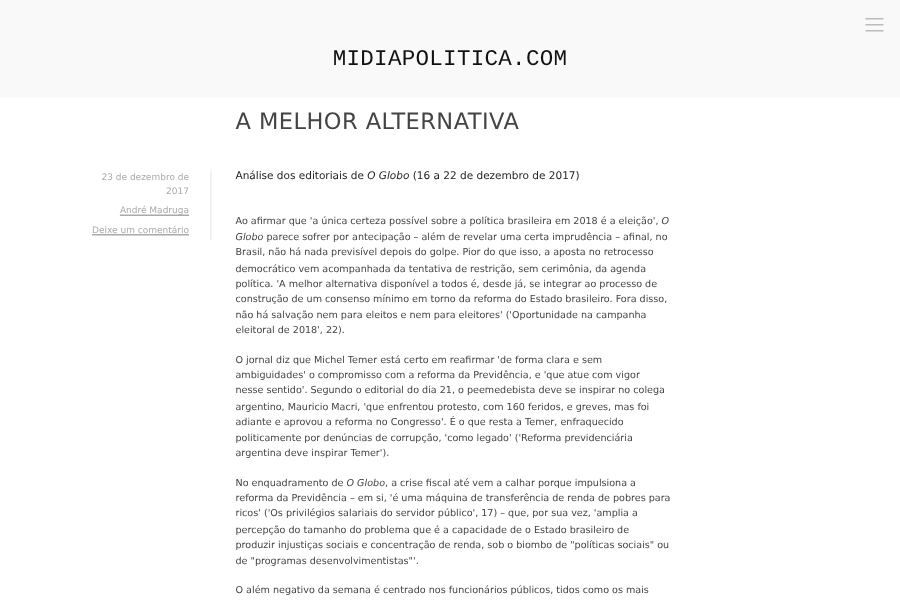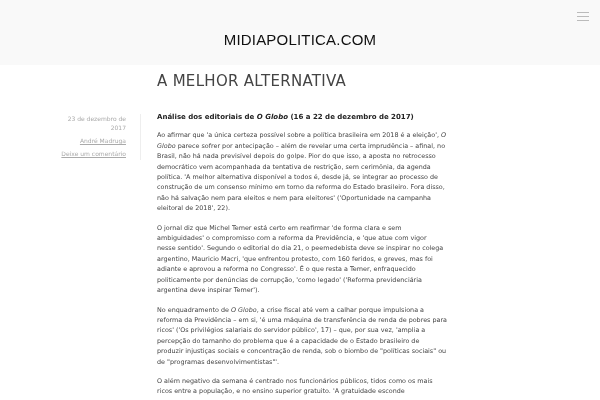--- a/index.html
+++ b/index.html
@@ -5,21 +5,21 @@
     * { margin: 0; padding: 0; box-sizing: border-box; }
     html, body { width: 600px; height: 400px; overflow: hidden; background: #ffffff; }
     body { font-family: "DejaVu Sans", sans-serif; color: #333; position: relative; }
 
     .site-header {
       position: absolute; left: 0; top: 0; width: 600px; height: 65px;
       background: #f9f9f9;
     }
     .site-title {
       position: absolute; left: 0; top: 31px; width: 600px; text-align: center;
-      font-family: Liberation Sans, sans-serif; font-size: 15px; letter-spacing: 0.2px;
+      font-family: Liberation Mono, monospace; font-size: 15px; letter-spacing: 0.2px;
       color: #111; font-weight: normal;
     }
     .menu-toggle {
       position: absolute; left: 577px; top: 12px; width: 12px; height: 12px;
       cursor: pointer;
     }
     .menu-toggle span {
       display: block; height: 1px; background: #bbb; margin-bottom: 3px;
     }
 
@@ -37,21 +37,21 @@
     .meta-divider {
       position: absolute; left: 140px; top: 114px; width: 1px; height: 46px; background: #eee;
     }
 
     .content {
       position: absolute; left: 157px; top: 112px; width: 290px;
       font-size: 6.4px; line-height: 10.4px; color: #444;
     }
     .content p { margin-bottom: 9px; }
     .content .subtitle {
-      font-weight: bold; color: #222; font-size: 7px; margin-bottom: 8px;
+      font-weight: normal; color: #222; font-size: 7px; margin-bottom: 20px;
     }
     .content em { font-style: italic; }
   </style>
 </head>
 <body>
 
 <header class="site-header">
   <div class="site-title">MIDIAPOLITICA.COM</div>
   <div class="menu-toggle">
     <span></span>

